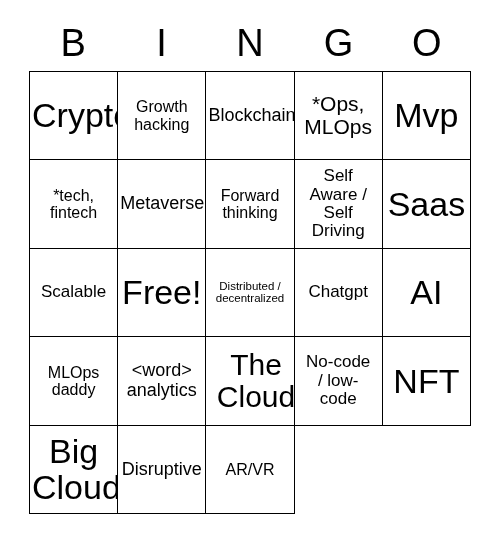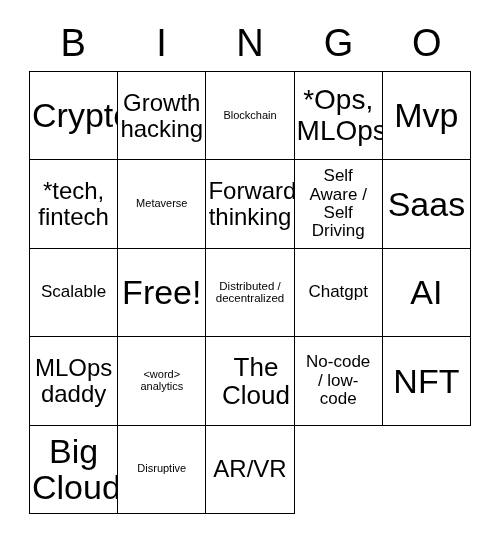--- a/index.html
+++ b/index.html
@@ -75,25 +75,25 @@
     display: block;
     width: 100%;
     line-height: 1.08;
     color: #000000;
     white-space: pre-line;
     word-break: normal;
   }
 
   
   .fs-xxl .cell-text { font-size: 34px; }
-  .fs-xl  .cell-text { font-size: 26px; margin-left: 12px; }
-  .fs-l   .cell-text { font-size: 24px; }
-  .fs-m   .cell-text { font-size: 28px; }
+  .fs-xl  .cell-text { font-size: 30px; margin-left: 12px; }
+  .fs-l   .cell-text { font-size: 16px; }
+  .fs-m   .cell-text { font-size: 21px; }
   .fs-s   .cell-text { font-size: 17px; }
-  .fs-xs  .cell-text { font-size: 11px; }
+  .fs-xs  .cell-text { font-size: 18px; }
   .fs-xxs .cell-text { font-size: 11.5px; }
 </style>
 </head>
 <body>
 
 <div id="card">
 
   <div id="header">
       <div class="header-cell">B</div>
       <div class="header-cell">I</div>

